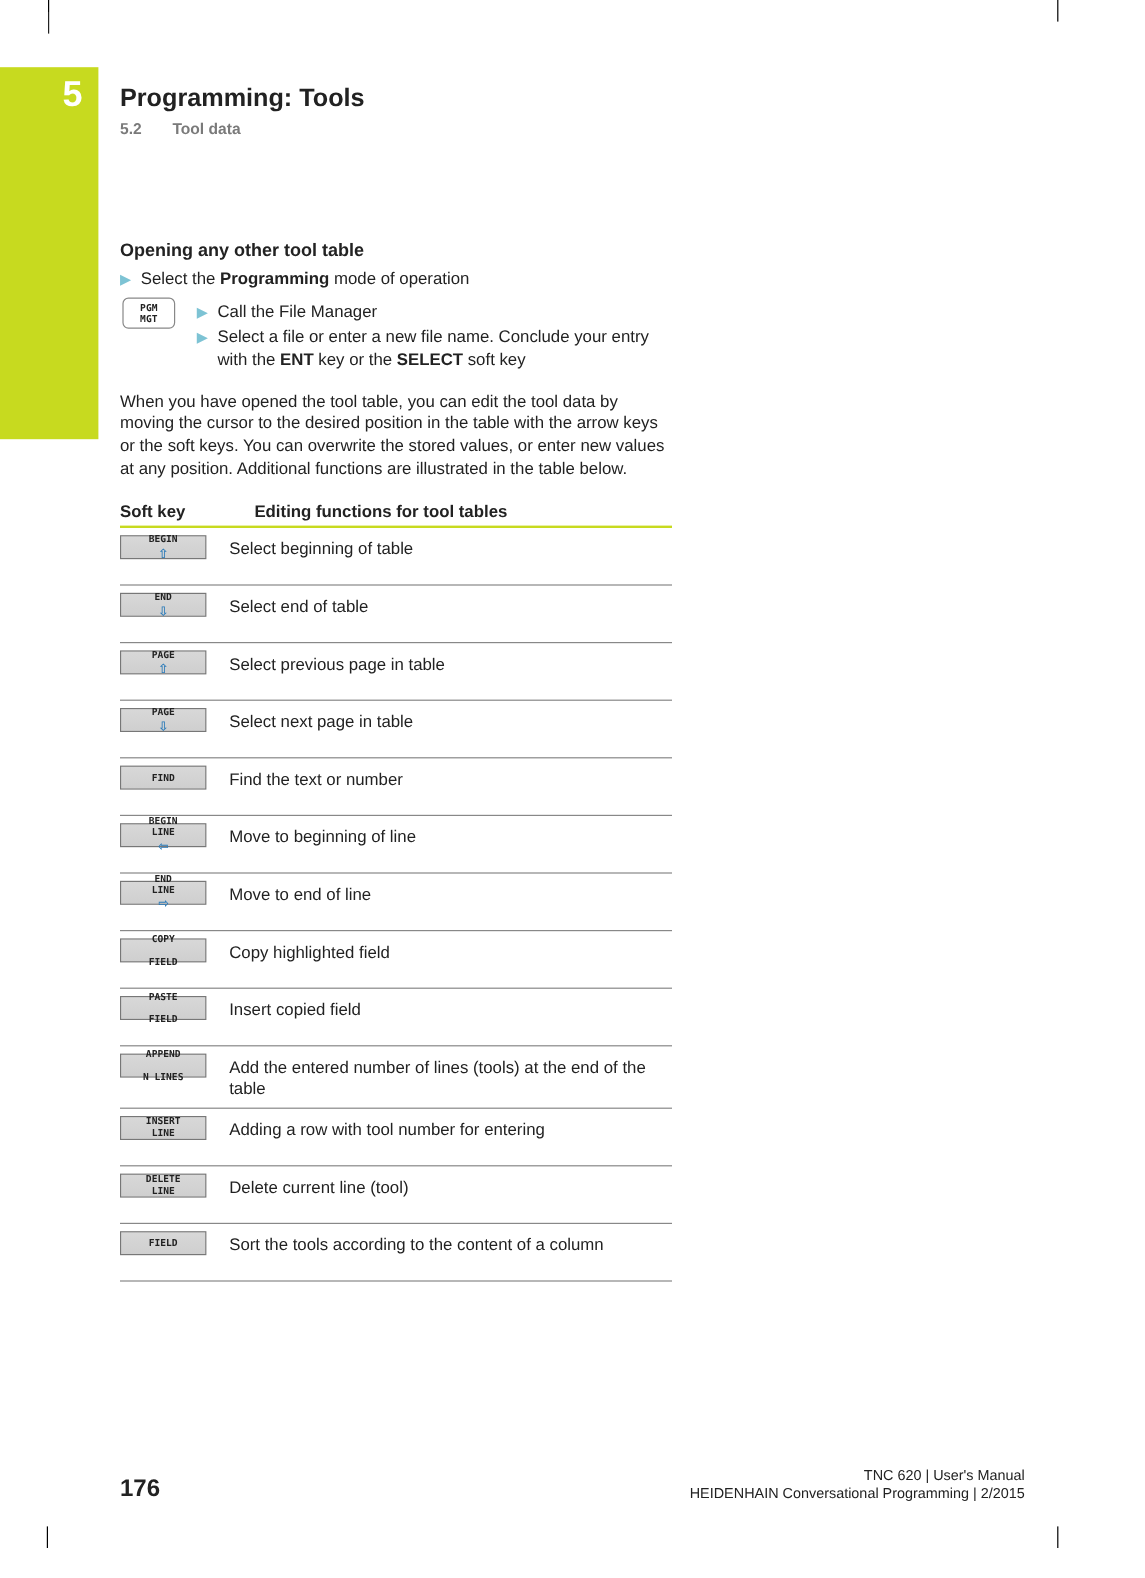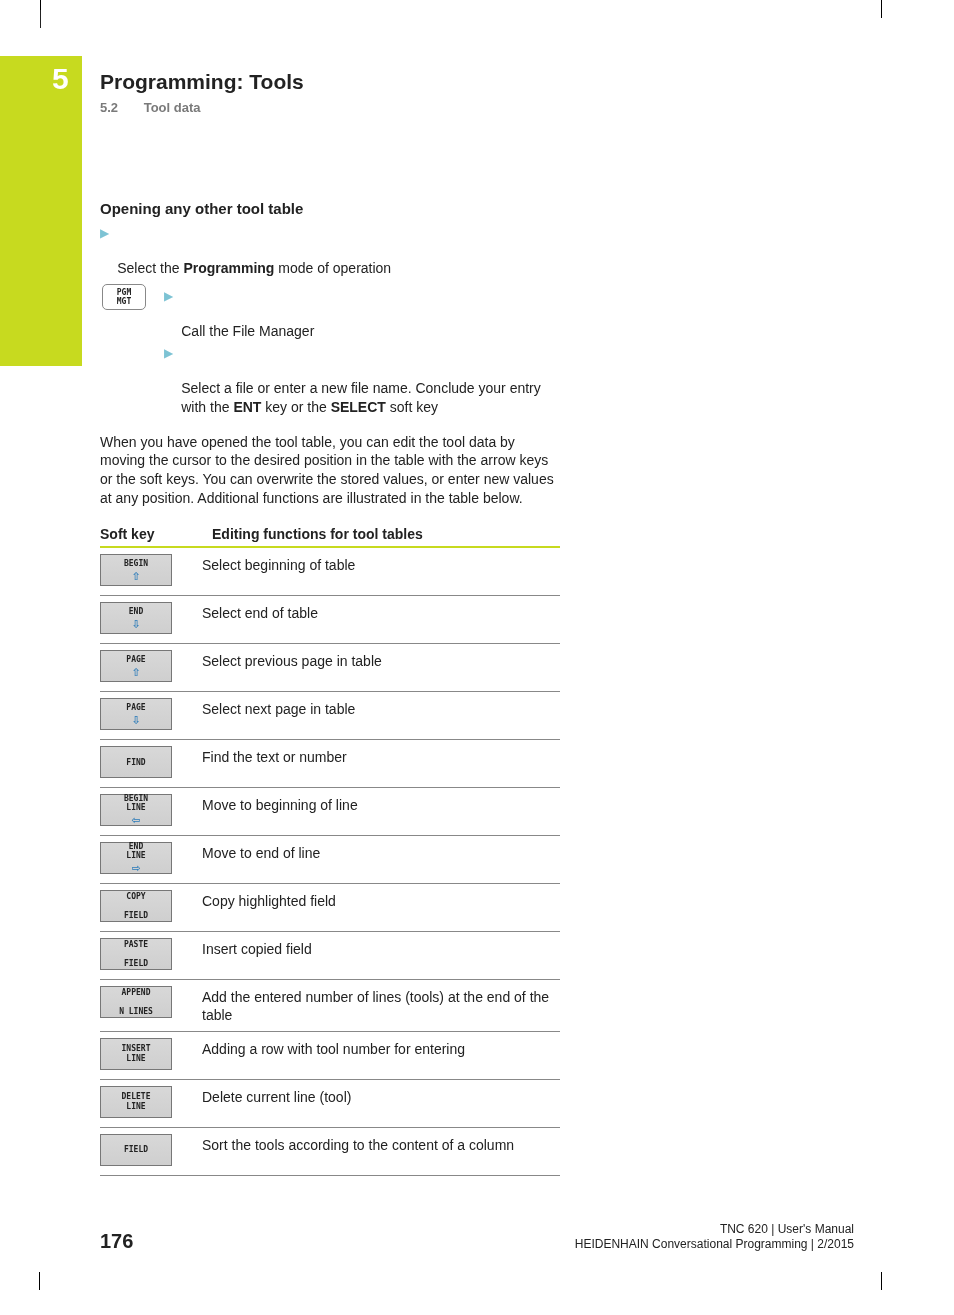--- a/index.html
+++ b/index.html
@@ -73,21 +73,21 @@
     .b1 {
       display: flex;
       margin: 2px 0;
     }
     .b1 .tri, .b2 .tri {
       color: #7dc3d4;
       font-size: 12px;
       margin-right: 8px;
       margin-top: 3px;
     }
-    .b1 .txt, .b2 .txt { flex: 1; line-height: 1.35; margin-top: 36px; }
+    .b1 .txt, .b2 .txt { flex: 1; line-height: 1.35; }
     .indent {
       display: flex;
       margin-top: 6px;
       justify-content: center;
     }
     .pgm-key {
       width: 44px; height: 26px;
       border: 1px solid #888;
       border-radius: 5px;
       font-size: 8px;
@@ -103,31 +103,31 @@
     .b2 { display: flex; margin: 2px 0; }
     .para { margin-top: 14px; line-height: 1.35; }
 
     .tbl { margin-top: 14px; width: 460px; }
     .tbl-head { display: flex; font-weight: bold; font-size: 14px; padding: 4px 0; border-bottom: 2px solid #c7da1f; }
     .col-k { width: 112px; }
     .col-d { flex: 1; }
     .tbl-row { display: flex; align-items: flex-start; padding: 6px 0; border-bottom: 1px solid #888; min-height: 48px; }
     .softkey {
       width: 72px;
-      height: 32px;
+      height: 20px;
       background: linear-gradient(#d8d8d8, #cfcfcf);
       border: 1px solid #777;
       font-size: 8px;
       font-family: monospace;
       font-weight: bold;
       display: flex;
       flex-direction: column;
       align-items: center;
       justify-content: center;
-      margin-right: 30px;
+      margin-right: 19px;
       text-align: center;
       line-height: 1.15;
       flex-shrink: 0;
     }
     .sk-arrow { font-size: 14px; line-height: 1; }
     .au { color: #2b7bb9; }
     .ad { color: #2b7bb9; }
     .al { color: #2b7bb9; }
     .ar { color: #2b7bb9; }
     .row-desc { flex: 1; padding-top: 2px; line-height: 1.3; }

